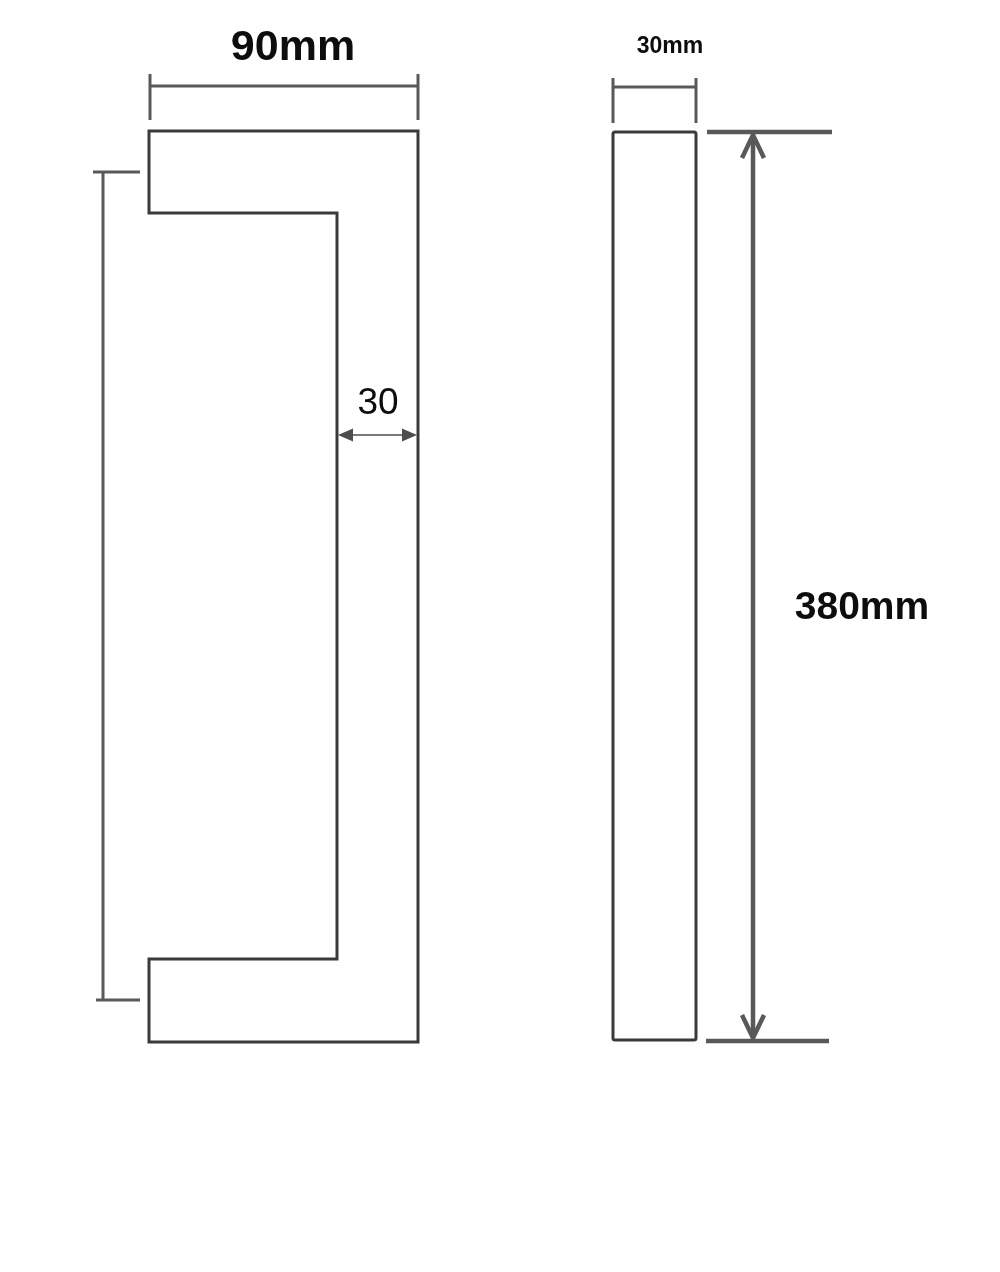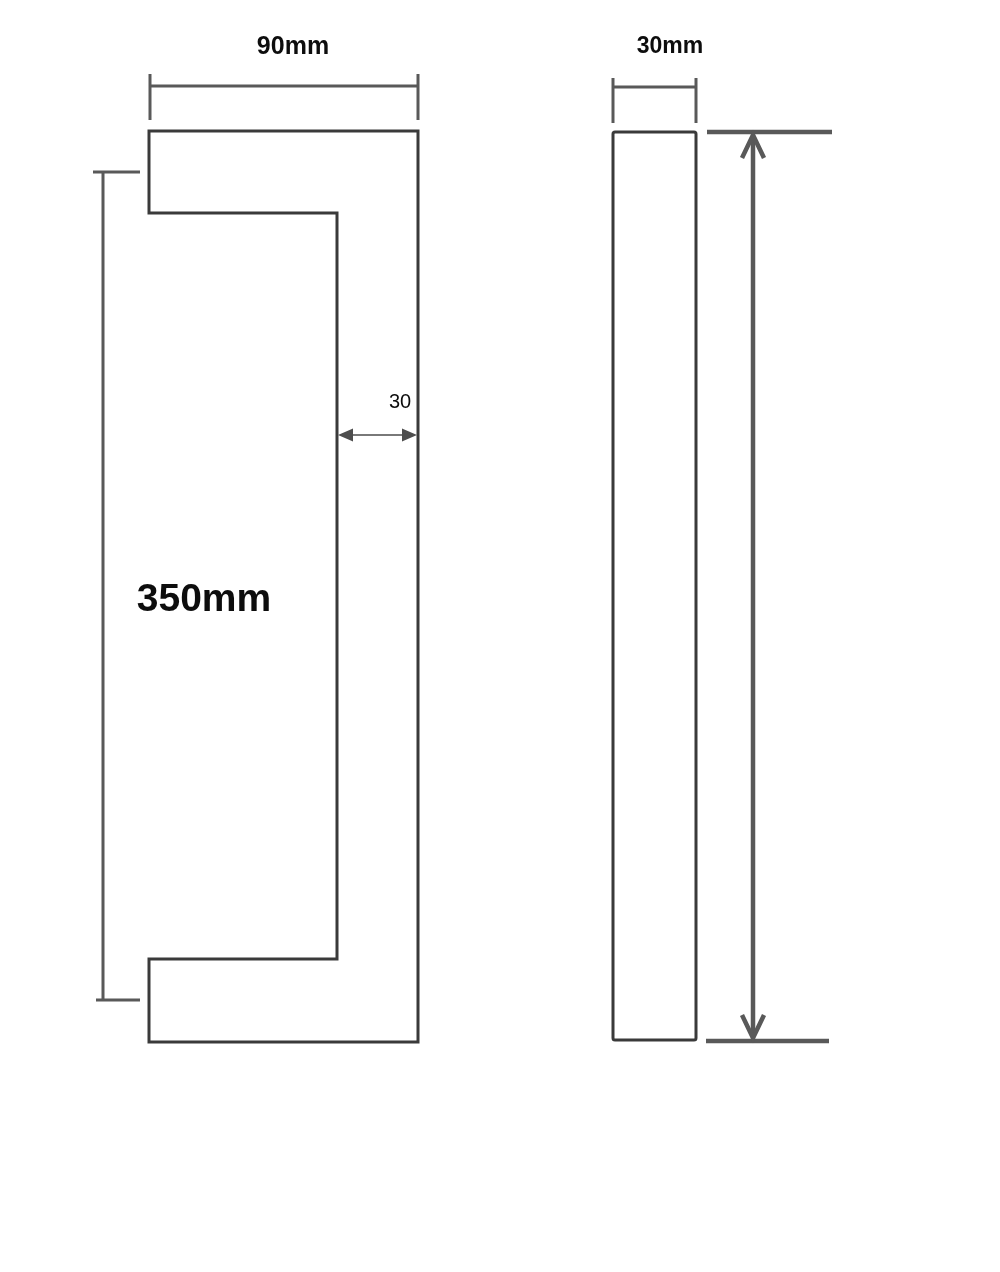--- a/index.html
+++ b/index.html
@@ -59,25 +59,25 @@
   }
   
   .dim-label {
     position: absolute;
     transform: translate(-50%, -50%);
     color: var(--text);
     white-space: nowrap;
     line-height: 1;
   }
   .dim-label.bold { font-weight: 700; }
-  .label-90  { left: 293px; top: 45px;  font-size: 25px; }
+  .label-90  { left: 293px; top: 45px;  font-size: 43px; }
   .label-30s { left: 670px; top: 45px;  font-size: 23px; }
   .label-350 { left: 204px; top: 597px; font-size: 39px; }
   .label-380 { left: 862px; top: 605px; font-size: 39px; }
-  .label-30t { left: 378px; top: 401px; font-size: 20px; font-weight: 400; margin-left: 22px; }
+  .label-30t { left: 378px; top: 401px; font-size: 37px; font-weight: 400; }
 </style>
 </head>
 <body>
 
 <div class="canvas">
 
   <svg class="drawing-svg" viewBox="0 0 1000 1272" aria-hidden="true">
 
     <g>
 
@@ -120,16 +120,16 @@
       </g>
     </g>
   </svg>
 
   <div class="dim-label bold label-90">90mm</div>
 
   <div class="dim-label bold label-30s">30mm</div>
 
   <div class="dim-label label-30t">30</div>
 
-  <div class="dim-label bold label-350">350mm</div>
 
+  <div class="dim-label bold label-380">380mm</div>
 
 </div>
 
 </body></html>

